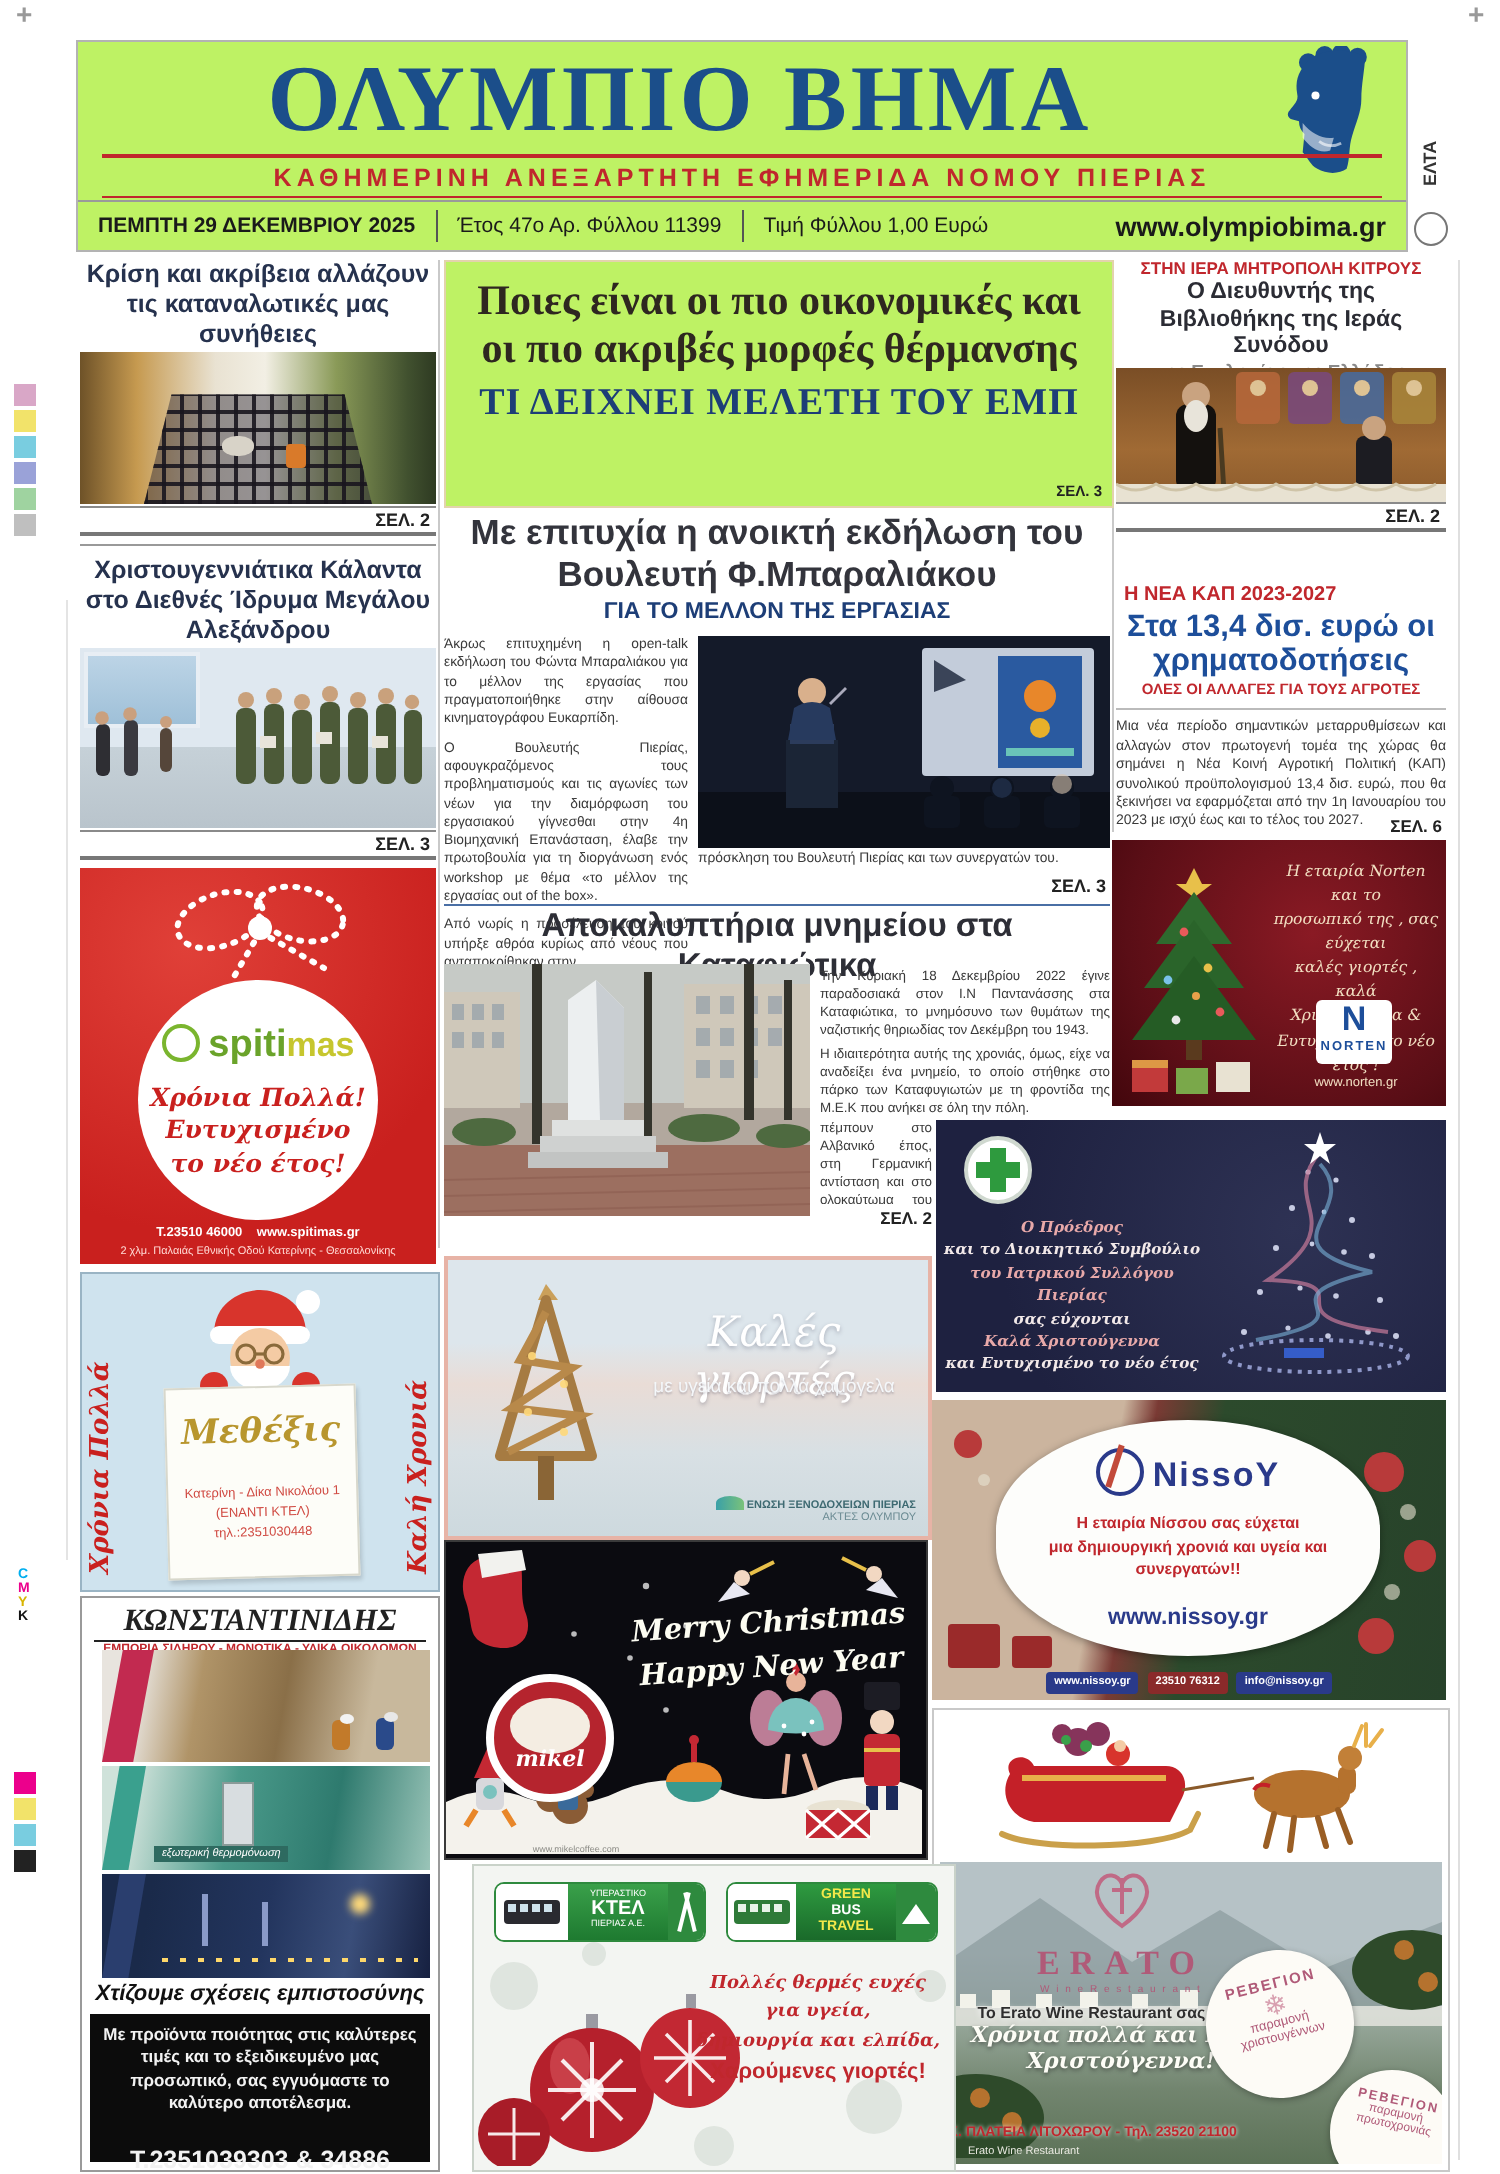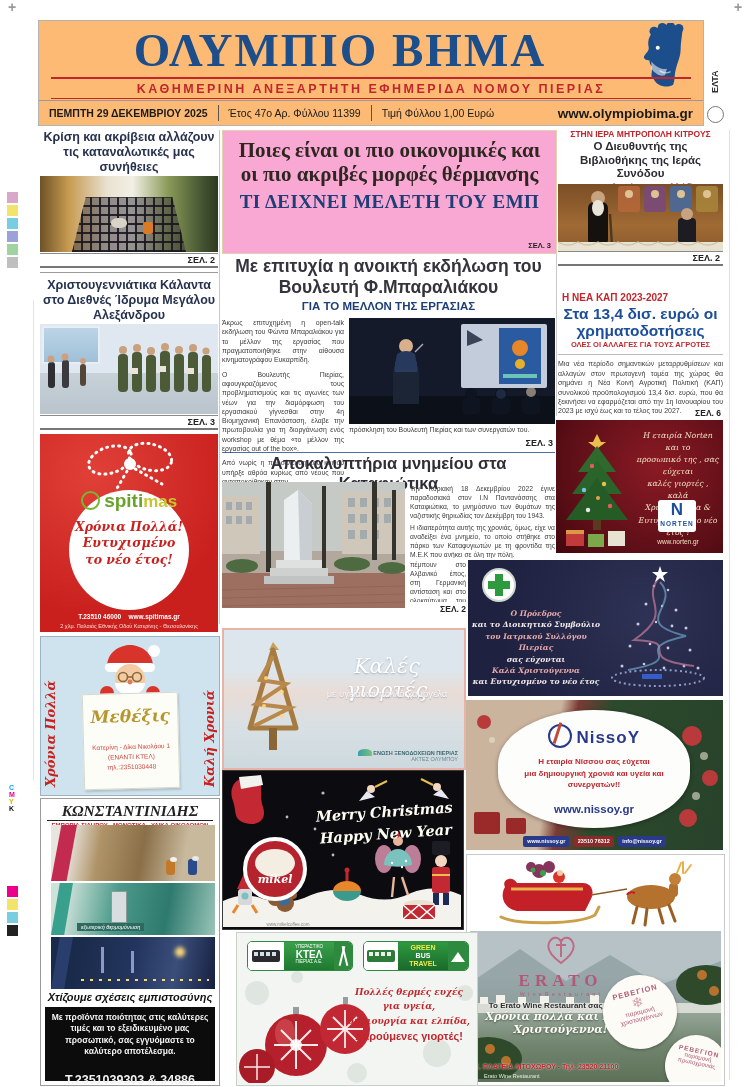--- a/index.html
+++ b/index.html
@@ -11,29 +11,29 @@
   .ttl{font-weight:bold;color:#26324e;text-align:center;line-height:1.2}
   .pagebar{border-top:1px solid #8a8a8a;border-bottom:2px solid #777;
            font-size:9px;font-weight:bold;line-height:12px;text-align:right;color:#222;padding-right:3px;background:#fff}
   .pagetag{font-size:8.5px;font-weight:bold;color:#222;text-align:right}
   .kick{color:#c0272d;font-weight:bold;text-align:center;line-height:1.15}
   .btxt{color:#3a3a3a;text-align:justify;line-height:1.35}
   .photo{overflow:hidden}
   .vline{width:1px;background:#c9c9c9}
   .cb{width:11px;height:11px;margin-bottom:2px}
   .crop{color:#999;font-size:14px;font-weight:bold;line-height:10px}
-  .mh-box{border:1px solid #b3b3b3;background:#fdba74}
+  .mh-box{border:1px solid #b3b3b3;background:#bef264}
   .mh-title{font-family:"Liberation Serif",serif;font-weight:bold;color:#1b4e8a;
             font-size:47px;letter-spacing:2px;line-height:1;white-space:nowrap}
   .mh-sub{color:#c0272d;font-weight:bold;font-size:12.5px;letter-spacing:2.5px;text-align:center;
           border-top:2px solid #c0272d;border-bottom:1px solid #c0272d;padding:3px 0 2px}
   .mh-info{display:flex;align-items:center;border-top:1px solid #9a9a9a;height:24px;font-size:10.5px;color:#1a1a1a}
   .mh-cell{padding:0 10px;font-weight:bold;white-space:nowrap}
   .sep-l{border-left:1px solid #555;height:16px}
-  .lead-box{background:#f9a8d4;border:1px solid #e3d3ac;text-align:center}
+  .lead-box{background:#bef264;border:1px solid #e3d3ac;text-align:center}
   .lead-h{font-family:"Liberation Serif",serif;font-weight:bold;color:#2e2720;font-size:21px;line-height:1.12}
   .lead-s{font-family:"Liberation Serif",serif;font-weight:bold;color:#1d3e77;font-size:19px;letter-spacing:.5px}
   .blue-ttl{color:#1d4e9a;font-weight:bold;text-align:center;line-height:1.1}
   .ad{overflow:hidden}
   .vtext{writing-mode:vertical-rl;transform:rotate(180deg)}
   .chip{display:inline-block;border-radius:2px;color:#fff;font-size:5.5px;line-height:11px;padding:0 4px;font-weight:bold}
 </style>
 </head>
 <body>
 
@@ -157,21 +157,21 @@
   <div class="abs ad" style="left:40px;top:434px;width:178px;height:198px;background:radial-gradient(circle at 30% 20%,#e04038,#c9201e 70%)">
     <svg class="abs" style="left:28px;top:2px" width="122" height="56" viewBox="0 0 122 56">
       <g fill="none" stroke="#fff" stroke-width="3" stroke-linecap="round" stroke-dasharray="1 5">
         <ellipse cx="42" cy="24" rx="22" ry="13" transform="rotate(-18 42 24)"></ellipse>
         <ellipse cx="82" cy="21" rx="22" ry="13" transform="rotate(14 82 21)"></ellipse>
         <path d="M62 30 L48 54 M62 30 L94 48"></path>
       </g>
       <circle cx="62" cy="28" r="6" fill="#fff"></circle>
     </svg>
     <div class="abs" style="left:29px;top:56px;width:120px;height:120px;background:#fff;border-radius:50%;text-align:center">
-      <div style="">
+      <div style="margin-top:22px">
         <span style="display:inline-block;width:15px;height:15px;border-radius:50%;border:2.5px solid #7ab52e;vertical-align:-3px"></span>
         <span style="font-weight:bold;font-size:19px;color:#6aa32a">spiti</span><span style="font-weight:bold;font-size:17px;color:#c6c62e">mas</span>
       </div>
       <div class="script" style="color:#c9201e;font-weight:bold;font-size:12.5px;line-height:1.3;margin-top:7px">
         <div>Χρόνια Πολλά!</div>
         <div>Ευτυχισμένο</div>
         <div>το νέο έτος!</div>
       </div>
     </div>
     <div class="abs" style="left:0;right:0;bottom:12px;color:#fff;font-size:6.5px;text-align:center;font-weight:bold">

